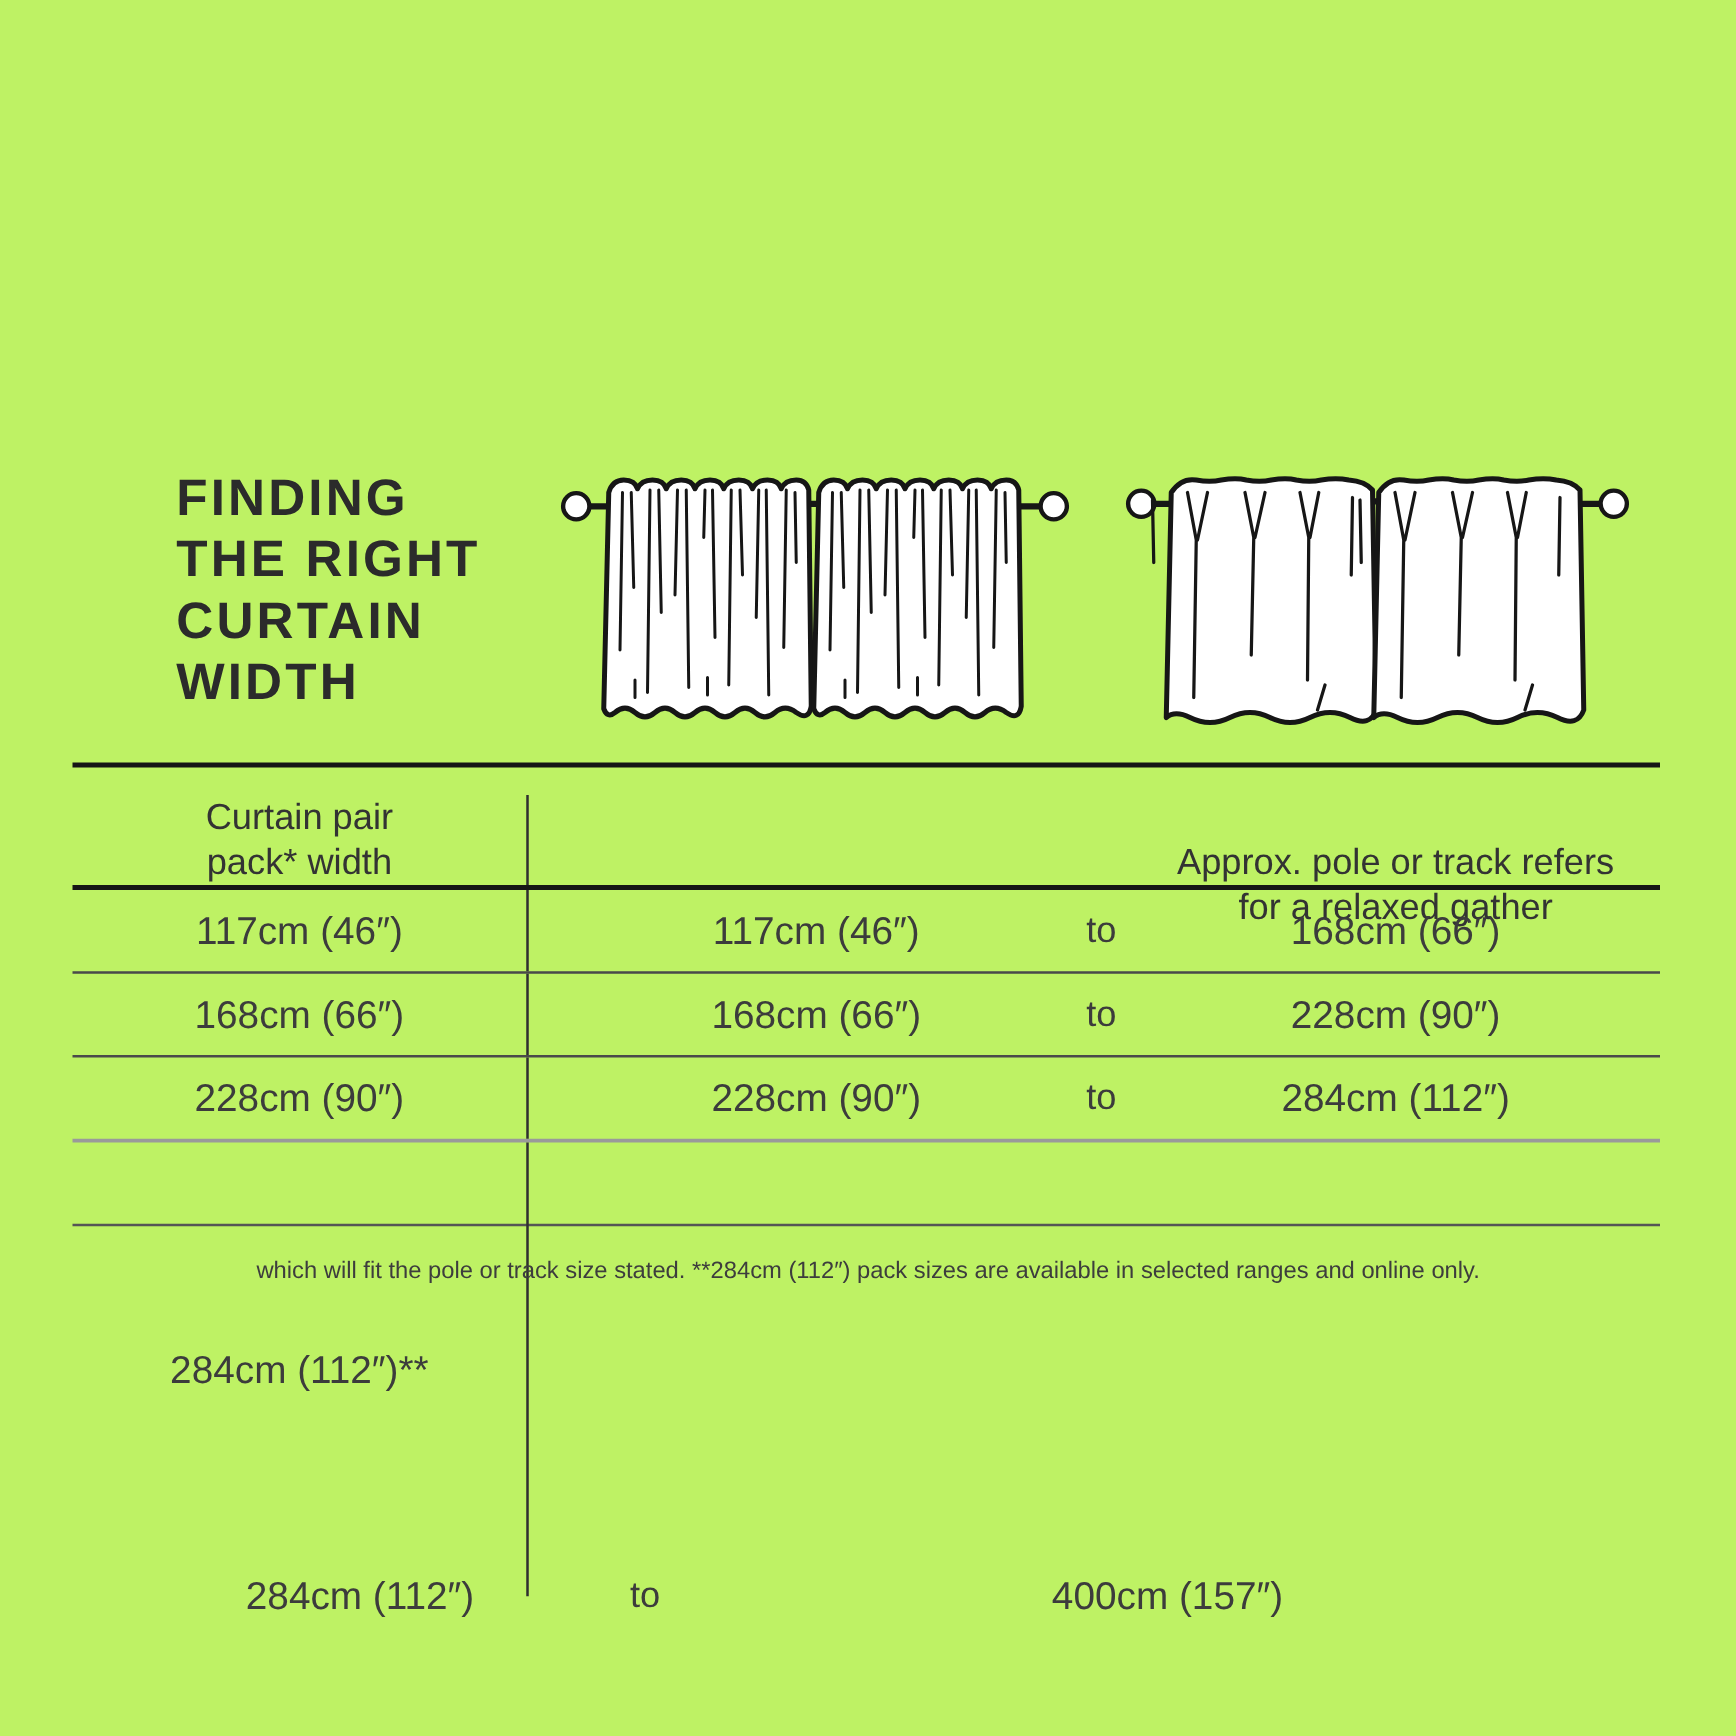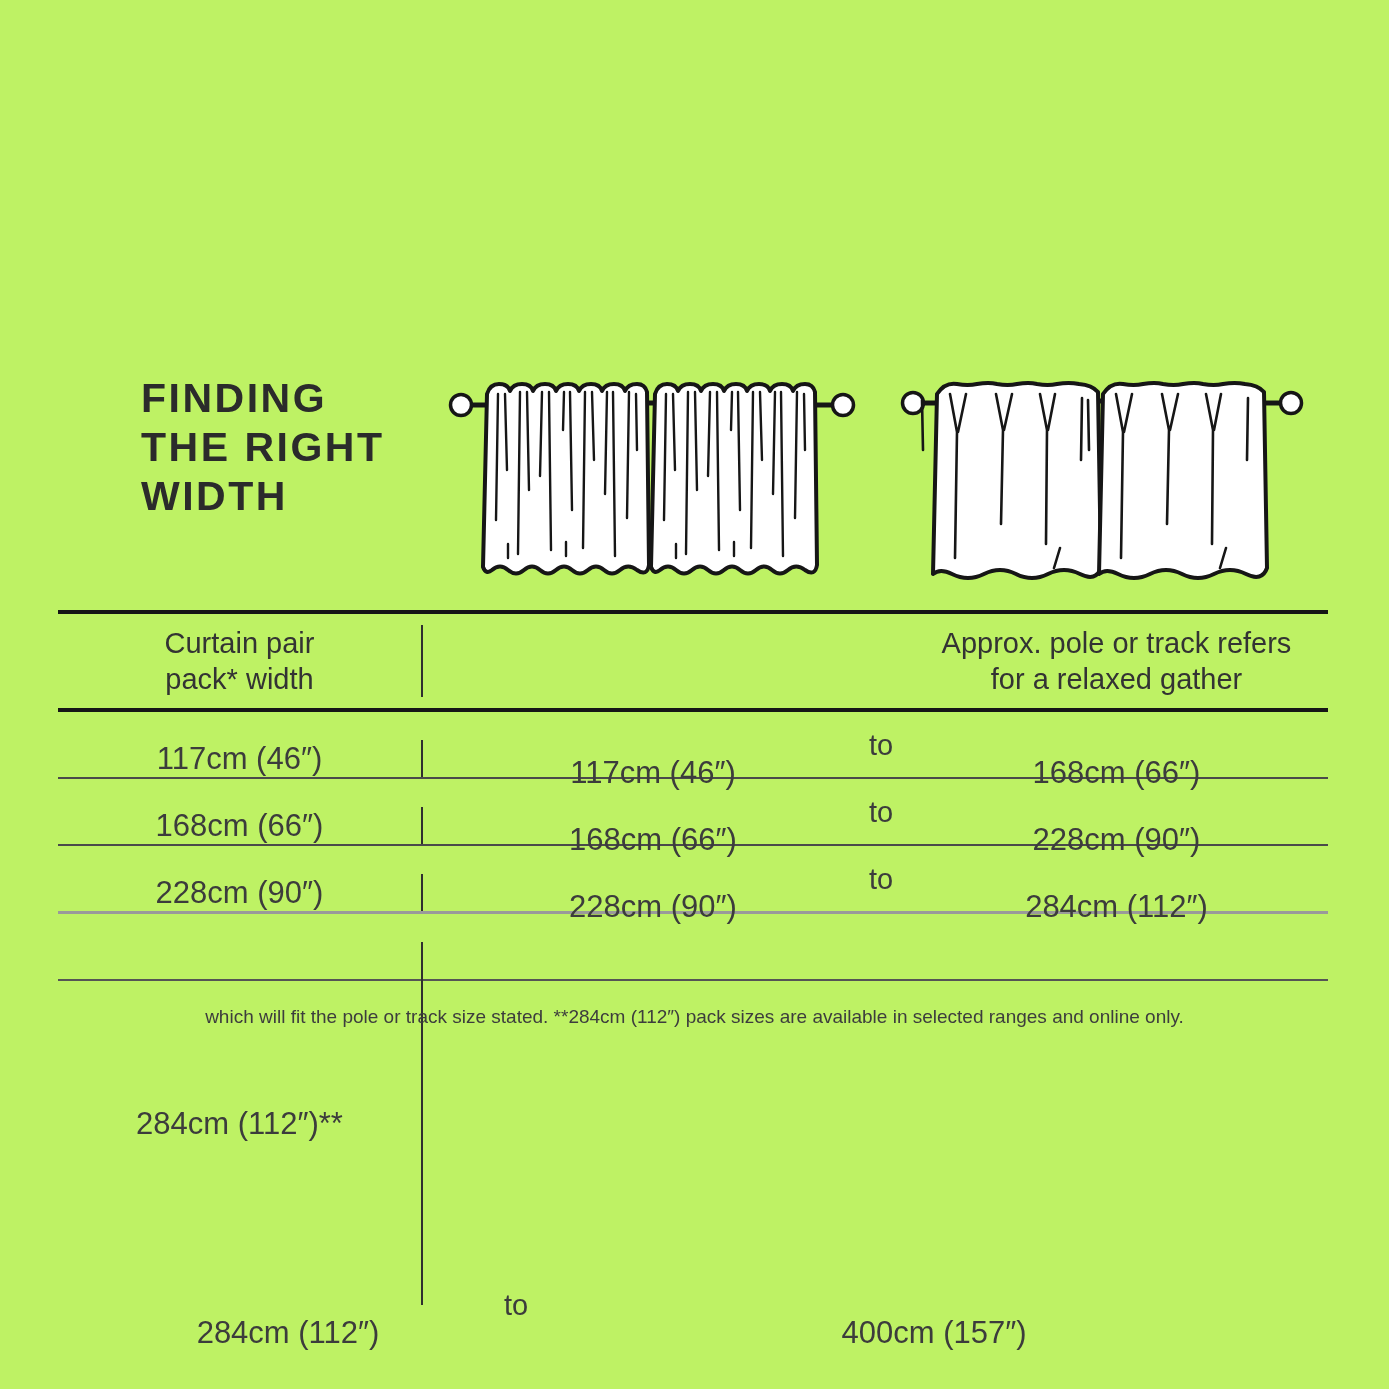--- a/index.html
+++ b/index.html
@@ -20,54 +20,55 @@
   
   .illu{position:absolute;}
   .illu-full{left:448px;top:372px;width:408px;height:226px;}
   .illu-relaxed{left:900px;top:372px;width:404px;height:228px;}
   .illu svg{display:block;width:100%;height:100%;}
   
   .size-table{
     position:absolute;left:58px;top:610px;width:1270px;
     border-top:4px solid #161616;
   }
-  .thead{display:flex;align-items:center;height:94px;border-bottom:4px solid #161616;}
+  .thead{display:flex;align-items:flex-end;height:94px;border-bottom:4px solid #161616;}
   .trow{display:flex;align-items:stretch;height:65px;border-bottom:2px solid #4a4a4a;}
   .trow.sep-gray{border-bottom:3px solid #9a9a9a;}
   .trow.last{border-bottom:2px solid #555555;flex-direction:column;}
   .c1{
     width:363px;flex:0 0 363px;display:flex;align-items:center;justify-content:center;
     border-right:2px solid #2f2f2f;text-align:center;
   }
   .cr{flex:1 1 auto;position:relative;}
   .cr > span{
     position:absolute;top:50%;transform:translateY(-50%);
     text-align:center;display:block;
   }
   .pos-full{left:0;width:460px;}
   .pos-to{left:430px;width:56px;}
   .pos-rel{left:482px;right:0;}
   .hdr{font-size:29px;line-height:36px;color:#333333;white-space:pre-line;font-weight:400;}
-  .val{font-size:31px;color:#3c3c3c;font-weight:400;margin-top:28px;}
+  .val{font-size:31px;color:#3c3c3c;font-weight:400;}
   .to-word{font-size:29px;color:#3c3c3c;}
   
   .footnote{
     position:absolute;left:50%;transform:translateX(-50%);
     top:1001px;width:1190px;text-align:center;
     font-size:19px;line-height:32px;color:#3d3d3d;
   }
 </style>
 </head>
 <body>
 
 <div class="page">
 
   <div class="title">
     <div>FINDING</div>
     <div>THE RIGHT</div>
+    <div>CURTAIN</div>
     <div>WIDTH</div>
   </div>
 
   <div class="illu illu-full">
     <svg viewBox="0 0 408 226" aria-hidden="true">
       <g stroke="#161616" fill="none" stroke-linecap="round" stroke-linejoin="round">
         <line x1="24" y1="33" x2="40" y2="33" stroke-width="5"></line>
         <line x1="199" y1="31" x2="209" y2="31" stroke-width="5"></line>
         <line x1="368" y1="33" x2="384" y2="33" stroke-width="5"></line>
         <circle cx="13" cy="33" r="10.5" stroke-width="3.5" fill="#ffffff"></circle>

